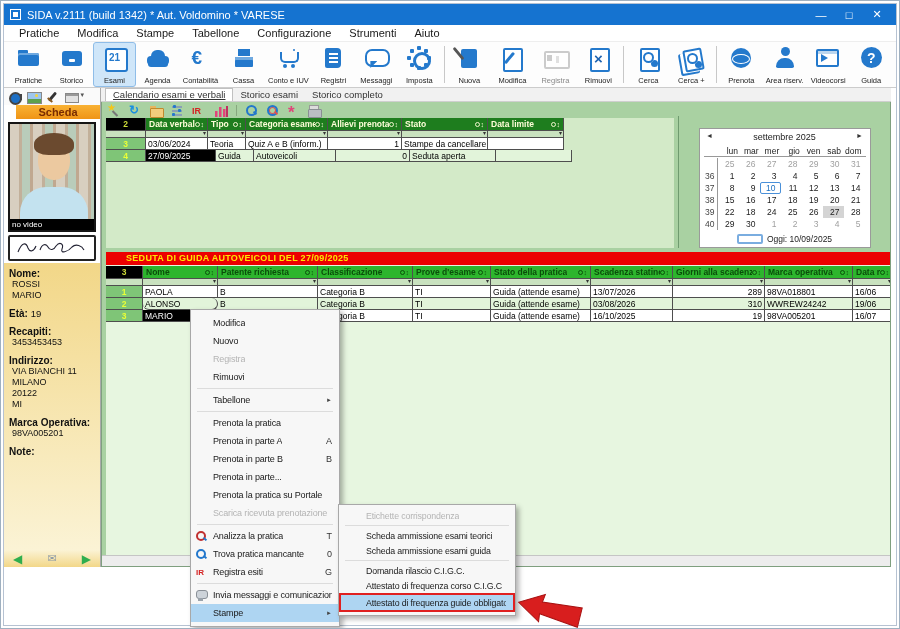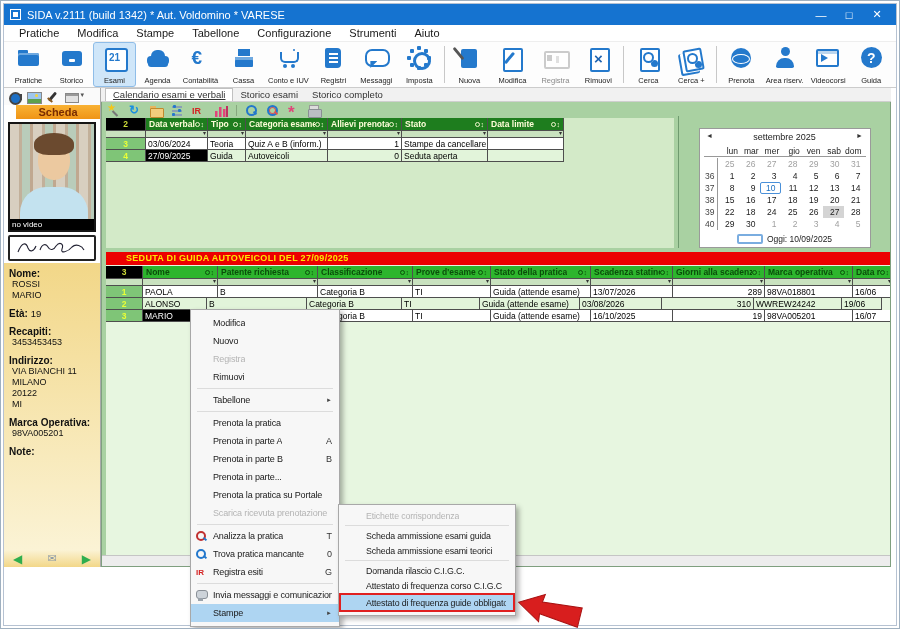--- a/index.html
+++ b/index.html
@@ -427,21 +427,21 @@
                 <div class="cell rnum" style="width: 40px;">3</div>
                 <div class="cell dcell" style="width: 62px;">03/06/2024</div>
                 <div class="cell dcell" style="width: 38px;">Teoria</div>
                 <div class="cell dcell" style="width: 82px;">Quiz A e B (inform.)</div>
                 <div class="cell dcell ralign" style="width: 74px;">1</div>
                 <div class="cell dcell" style="width: 86px;">Stampe da cancellare</div>
                 <div class="cell dcell" style="width: 76px;"></div>
               </div>
               <div class="trow tdata">
                 <div class="cell rnum" style="width: 40px;">4</div>
-                <div class="cell dcell selcell" style="width: 62px;">27/09/2025</div>
+                <div class="cell dcell selcell" style="width: 70px;">27/09/2025</div>
                 <div class="cell dcell" style="width: 38px;">Guida</div>
                 <div class="cell dcell" style="width: 82px;">Autoveicoli</div>
                 <div class="cell dcell ralign" style="width: 74px;">0</div>
                 <div class="cell dcell" style="width: 86px;">Seduta aperta</div>
                 <div class="cell dcell" style="width: 76px;"></div>
               </div>
             </div>
 
           <div class="calpanel">
             <div class="calbox">
@@ -607,21 +607,21 @@
                 <div class="cell dcell" style="width: 95px;">Categoria B</div>
                 <div class="cell dcell" style="width: 78px;">TI</div>
                 <div class="cell dcell" style="width: 100px;">Guida (attende esame)</div>
                 <div class="cell dcell" style="width: 82px;">13/07/2026</div>
                 <div class="cell dcell ralign" style="width: 92px;">289</div>
                 <div class="cell dcell" style="width: 88px;">98VA018801</div>
                 <div class="cell dcell" style="width: 40px;">16/06</div>
               </div>
               <div class="trow tdata">
                 <div class="cell rnum" style="width: 37px;">2</div>
-                <div class="cell dcell" style="width: 64px;">ALONSO</div>
+                <div class="cell dcell" style="width: 75px; border-radius: 6px;">ALONSO</div>
                 <div class="cell dcell" style="width: 100px;">B</div>
                 <div class="cell dcell" style="width: 95px;">Categoria B</div>
                 <div class="cell dcell" style="width: 78px;">TI</div>
                 <div class="cell dcell" style="width: 100px;">Guida (attende esame)</div>
                 <div class="cell dcell" style="width: 82px;">03/08/2026</div>
                 <div class="cell dcell ralign" style="width: 92px;">310</div>
                 <div class="cell dcell" style="width: 88px;">WWREW24242</div>
                 <div class="cell dcell" style="width: 40px;">19/06</div>
               </div>
               <div class="trow tdata">
@@ -721,25 +721,25 @@
         </div>
       </div>
     <div class="smenu" id="smenu">
         <div class="mi dis">
           <span class="mico "></span>
           <span class="mlabel">Etichette corrispondenza</span>
         </div>
         <div class="msep"></div>
         <div class="mi">
           <span class="mico "></span>
+          <span class="mlabel">Scheda ammissione esami teorici</span>
+        </div>
+        <div class="mi">
+          <span class="mico "></span>
           <span class="mlabel">Scheda ammissione esami guida</span>
-        </div>
-        <div class="mi">
-          <span class="mico "></span>
-          <span class="mlabel">Scheda ammissione esami teorici</span>
         </div>
         <div class="msep"></div>
         <div class="mi">
           <span class="mico "></span>
           <span class="mlabel">Domanda rilascio C.I.G.C.</span>
         </div>
         <div class="mi">
           <span class="mico "></span>
           <span class="mlabel">Attestato di frequenza corso C.I.G.C</span>
         </div>

